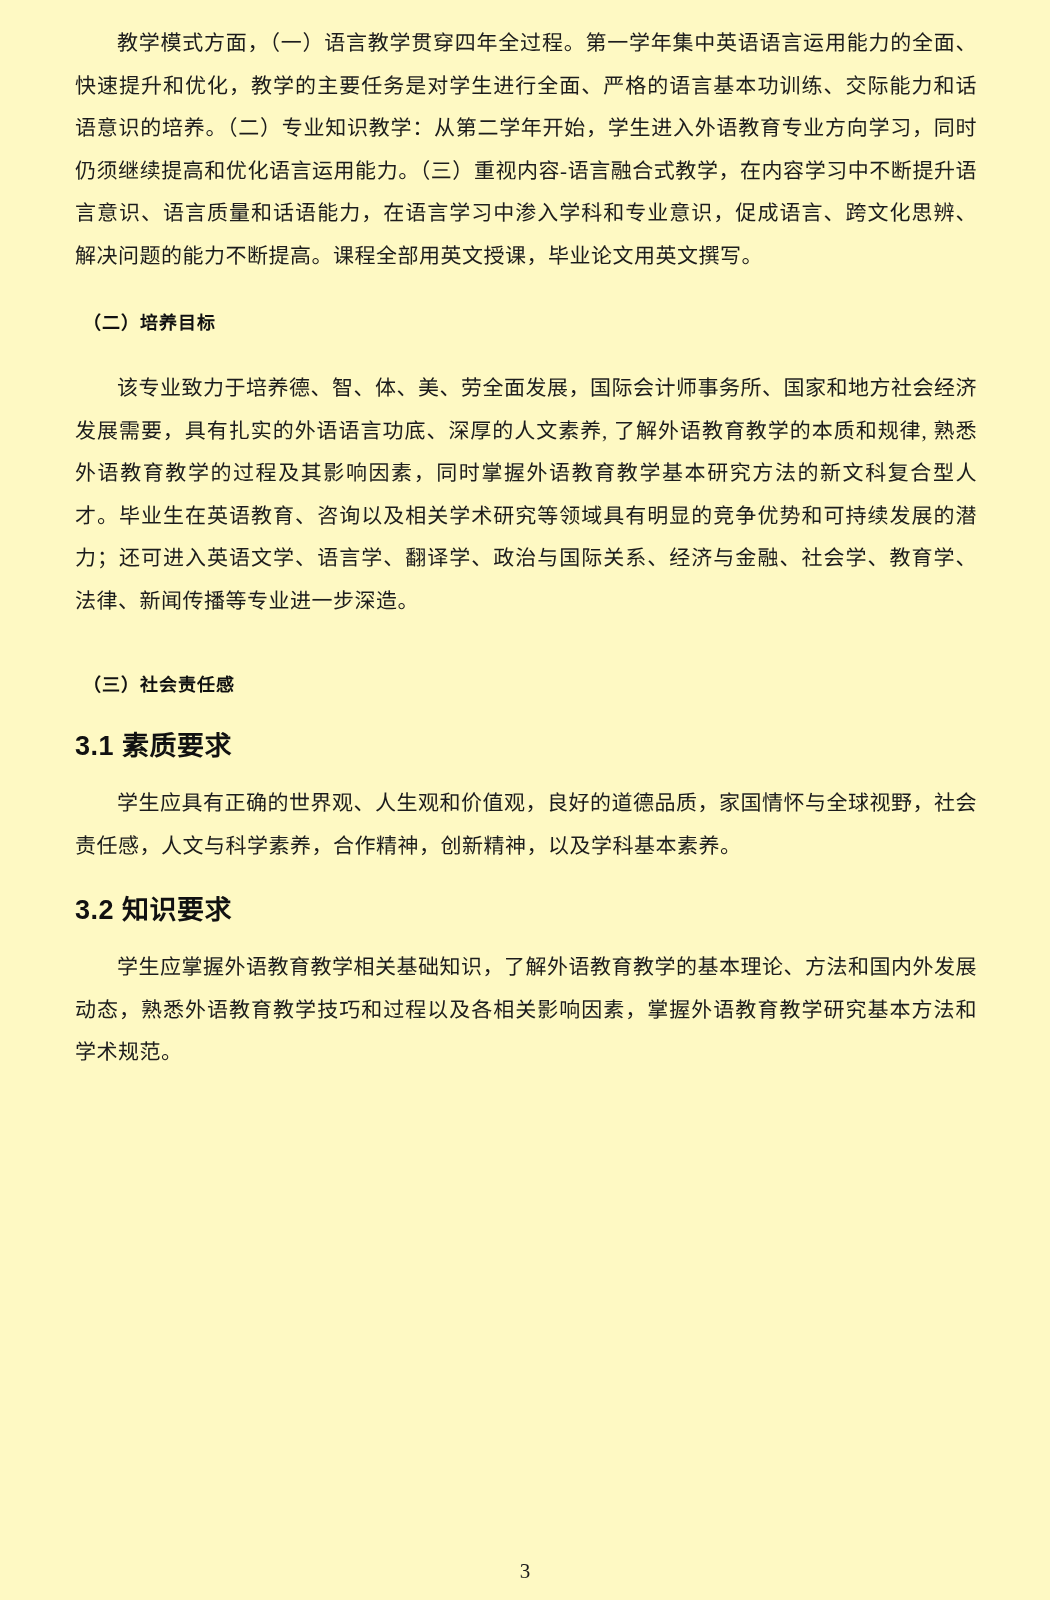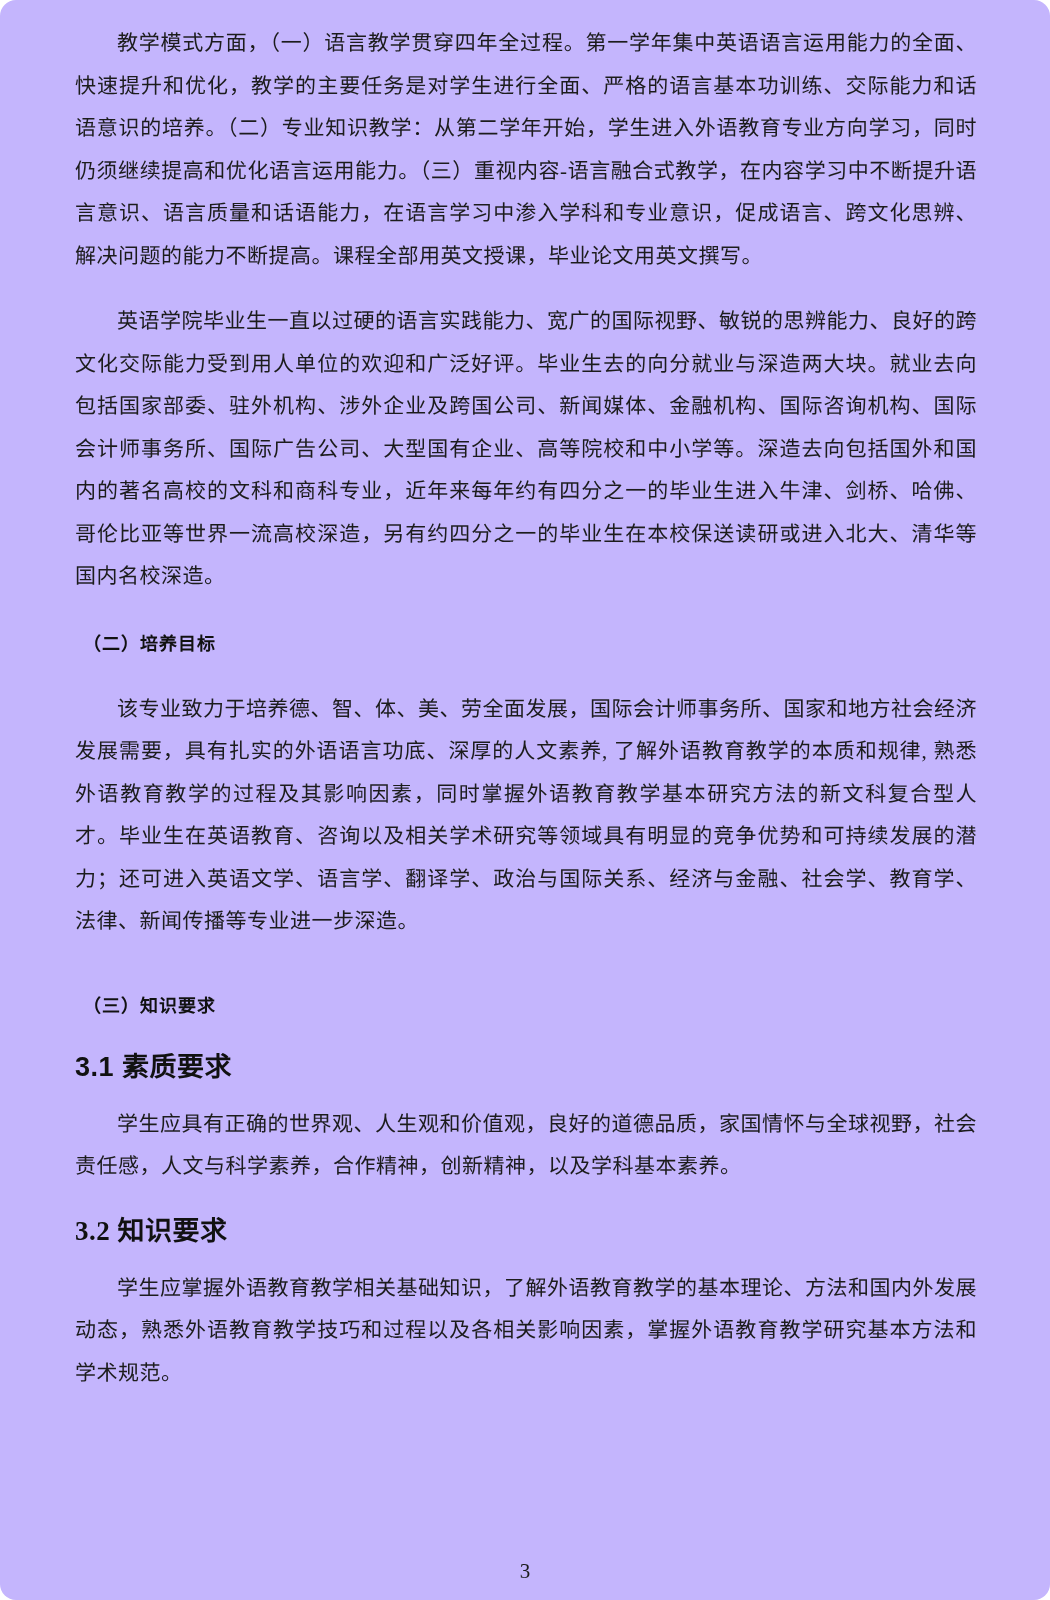--- a/index.html
+++ b/index.html
@@ -6,27 +6,26 @@
   html, body {
     margin: 0;
     padding: 0;
     background: #ffffff;
   }
   .page {
     position: relative;
     width: 1050px;
     height: 1600px;
     margin: 0 auto;
-    background: #c4b5fd;
+    background: #fef9c3;
     box-sizing: border-box;
     padding: 22px 73px 0 75px;
     overflow: hidden;
     font-family: "Liberation Serif", "DejaVu Serif", serif;
     color: #1a1a1a;
-    border-radius: 16px;
   }
   .para {
     margin: 0;
     font-size: 21px;
     line-height: 42.5px;
     text-align: justify;
     text-indent: 2em;
     letter-spacing: 0.5px;
     color: #1c1c1c;
   }
@@ -48,21 +47,20 @@
   .sub-heading {
     margin: 28px 0 0 0;
     font-family: "Liberation Sans", "DejaVu Sans", sans-serif;
     font-size: 27px;
     font-weight: bold;
     line-height: 30px;
     color: #111111;
     letter-spacing: 0.5px;
   }
   .sub-heading.more-before {
-    font-family: Liberation Serif, serif;
   }
   .para.after-sec {
     margin-top: 26px;
   }
   .para.after-sub {
     margin-top: 21px;
   }
   .page-footer {
     position: absolute;
     left: 0;
@@ -75,27 +73,26 @@
     font-family: "Liberation Serif", "DejaVu Serif", serif;
   }
 </style>
 </head>
 <body>
 
 <div class="page">
 
   <p class="para">教学模式方面，（一）语言教学贯穿四年全过程。第一学年集中英语语言运用能力的全面、快速提升和优化，教学的主要任务是对学生进行全面、严格的语言基本功训练、交际能力和话语意识的培养。（二）专业知识教学：从第二学年开始，学生进入外语教育专业方向学习，同时仍须继续提高和优化语言运用能力。（三）重视内容-语言融合式教学，在内容学习中不断提升语言意识、语言质量和话语能力，在语言学习中渗入学科和专业意识，促成语言、跨文化思辨、解决问题的能力不断提高。课程全部用英文授课，毕业论文用英文撰写。</p>
 
-  <p class="para gap-before">英语学院毕业生一直以过硬的语言实践能力、宽广的国际视野、敏锐的思辨能力、良好的跨文化交际能力受到用人单位的欢迎和广泛好评。毕业生去的向分就业与深造两大块。就业去向包括国家部委、驻外机构、涉外企业及跨国公司、新闻媒体、金融机构、国际咨询机构、国际会计师事务所、国际广告公司、大型国有企业、高等院校和中小学等。深造去向包括国外和国内的著名高校的文科和商科专业，近年来每年约有四分之一的毕业生进入牛津、剑桥、哈佛、哥伦比亚等世界一流高校深造，另有约四分之一的毕业生在本校保送读研或进入北大、清华等国内名校深造。</p>
 
   <h2 class="sec-heading">（二）培养目标</h2>
 
   <p class="para after-sec">该专业致力于培养德、智、体、美、劳全面发展，国际会计师事务所、国家和地方社会经济发展需要，具有扎实的外语语言功底、深厚的人文素养, 了解外语教育教学的本质和规律, 熟悉外语教育教学的过程及其影响因素，同时掌握外语教育教学基本研究方法的新文科复合型人才。毕业生在英语教育、咨询以及相关学术研究等领域具有明显的竞争优势和可持续发展的潜力；还可进入英语文学、语言学、翻译学、政治与国际关系、经济与金融、社会学、教育学、法律、新闻传播等专业进一步深造。</p>
 
-  <h2 class="sec-heading more-before">（三）知识要求</h2>
+  <h2 class="sec-heading more-before">（三）社会责任感</h2>
 
   <h3 class="sub-heading">3.1 素质要求</h3>
 
   <p class="para after-sub">学生应具有正确的世界观、人生观和价值观，良好的道德品质，家国情怀与全球视野，社会责任感，人文与科学素养，合作精神，创新精神，以及学科基本素养。</p>
 
   <h3 class="sub-heading more-before">3.2 知识要求</h3>
 
   <p class="para after-sub">学生应掌握外语教育教学相关基础知识，了解外语教育教学的基本理论、方法和国内外发展动态，熟悉外语教育教学技巧和过程以及各相关影响因素，掌握外语教育教学研究基本方法和学术规范。</p>
 
 

